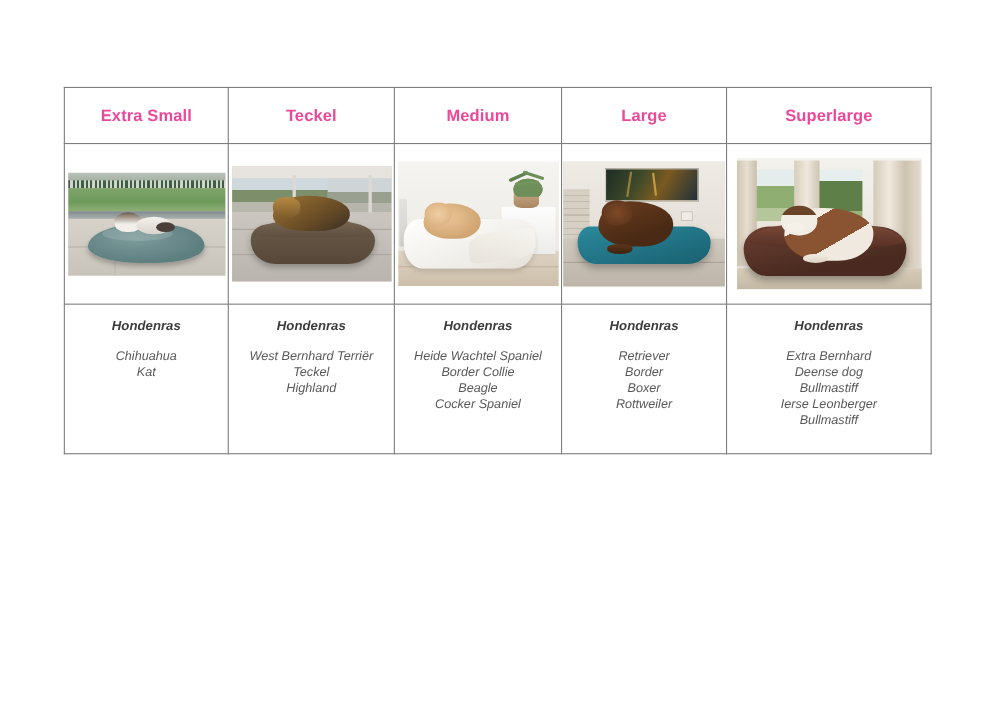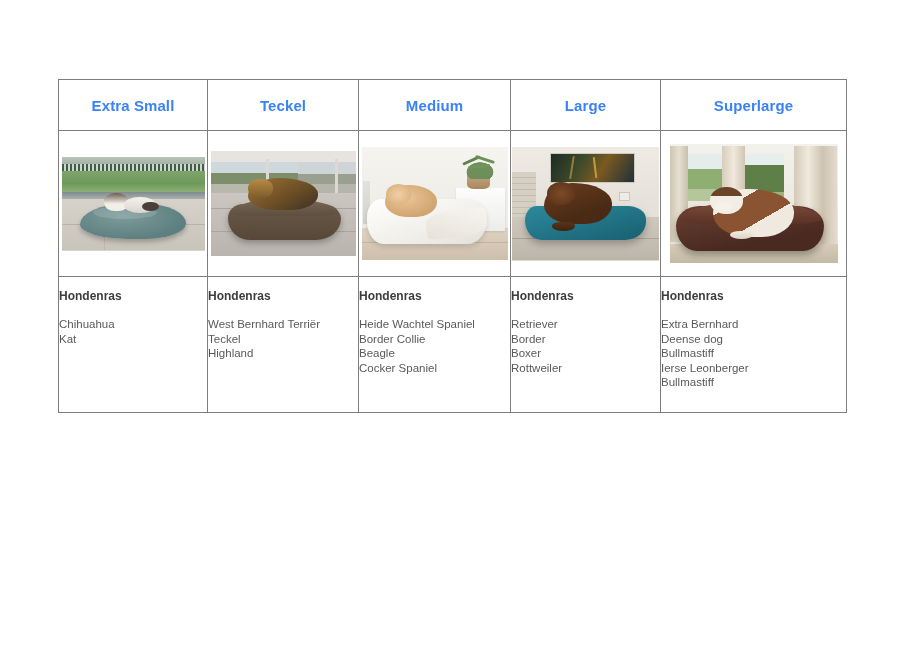--- a/index.html
+++ b/index.html
@@ -46,21 +46,21 @@
 
   
   .row-header td {
     height: 50px;
     text-align: center;
   }
   .hdr-label {
     display: block;
     font-size: 15px;
     font-weight: bold;
-    color: #3b82f6;
+    color: #ec4899;
     letter-spacing: 0.1px;
   }
 
   
   .row-images td {
     height: 145px;
     text-align: center;
     padding: 0;
   }
   .photo-wrap {
@@ -248,21 +248,22 @@
     display: block;
     font-size: 12px;
     font-weight: bold;
     color: #3d3d3d;
   }
 
   
   .row-breeds td {
     height: 135px;
     vertical-align: top;
-    text-align: left;
+    text-align: center;
+    font-style: italic;
   }
   .breed-block {
     padding-top: 12px;
   }
   .breed-title {
     display: block;
     font-size: 12px;
     font-weight: bold;
     color: #3d3d3d;
     margin-bottom: 14px;

